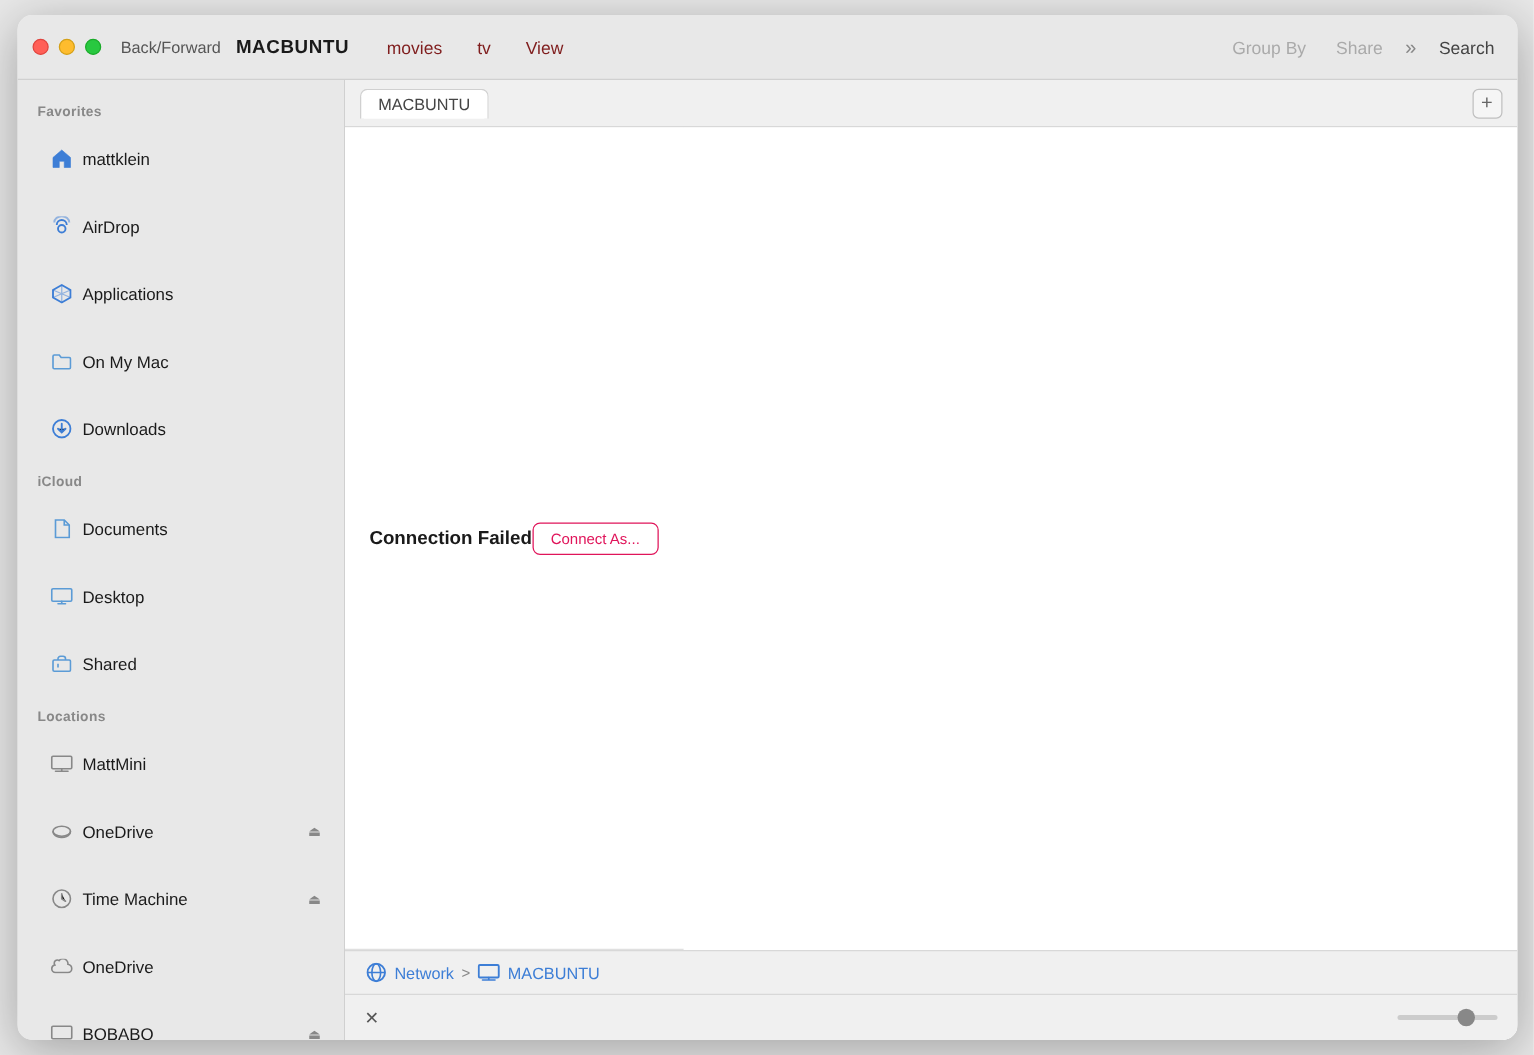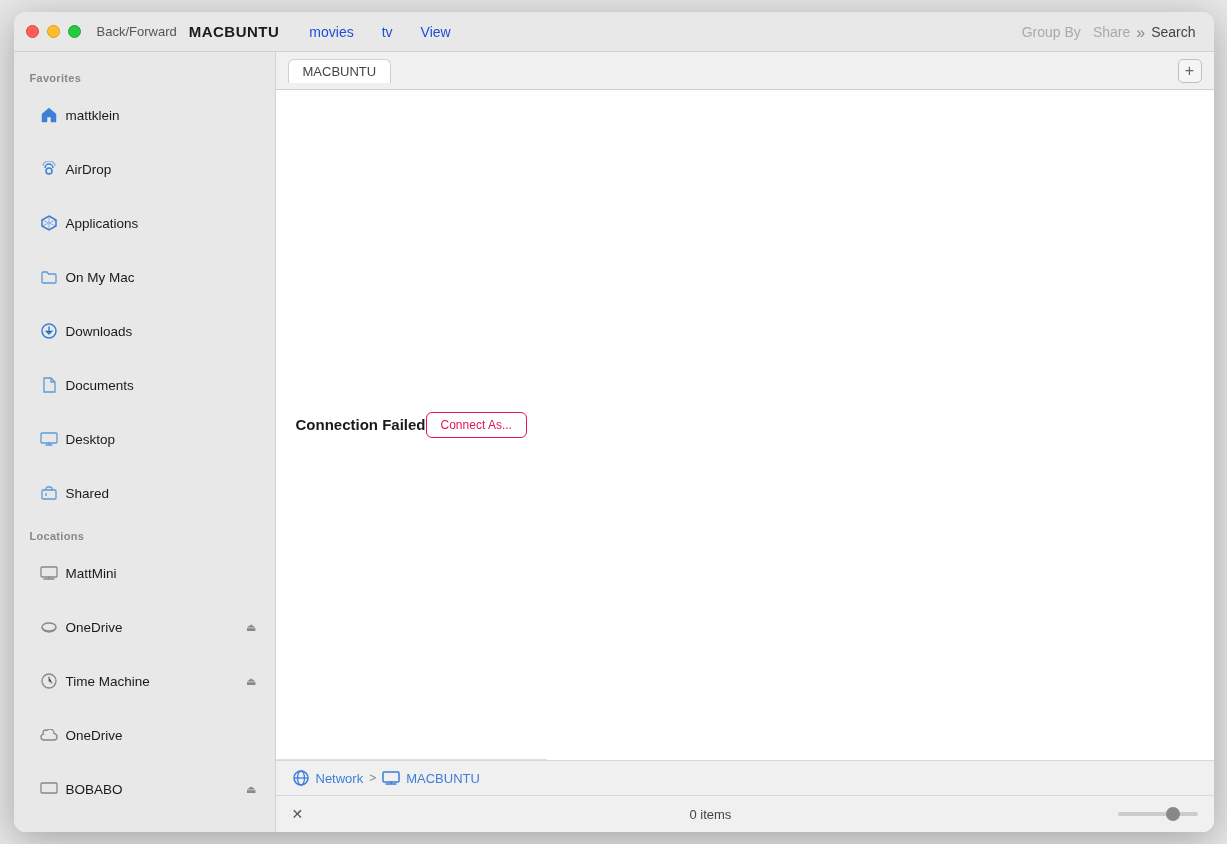--- a/index.html
+++ b/index.html
@@ -18,21 +18,21 @@
       height: 820px;
       background: #f5f5f5;
       border-radius: 12px;
       box-shadow: 0 8px 40px rgba(0,0,0,0.3);
       display: flex;
       flex-direction: column;
       overflow: hidden;
     }
     
     .titlebar {
-      height: 40px;
+      height: 52px;
       background: #e8e8e8;
       display: flex;
       align-items: center;
       padding: 0 12px;
       border-bottom: 1px solid #d0d0d0;
       flex-shrink: 0;
     }
     .traffic-lights {
       display: flex;
       gap: 8px;
@@ -64,32 +64,32 @@
       margin-right: 24px;
     }
     .toolbar-actions {
       display: flex;
       align-items: center;
       gap: 16px;
       flex: 1;
     }
     .toolbar-btn {
       font-size: 14px;
-      color: #1d4ed8;
+      color: #7f1d1d;
       cursor: pointer;
       background: none;
       border: none;
       padding: 2px 6px;
     }
     .toolbar-btn.dimmed { color: #aaa; }
     .toolbar-spacer { flex: 1; }
     .toolbar-right {
       display: flex;
       align-items: flex-end;
-      gap: 0;
+      gap: 12px;
     }
     .chevron-more {
       color: #888;
       font-size: 16px;
       cursor: pointer;
     }
     .search-btn {
       font-size: 14px;
       color: #444;
       cursor: pointer;
@@ -362,20 +362,21 @@
       <div class="sidebar-item">
         <span class="sidebar-icon">
           <svg width="16" height="16" viewBox="0 0 16 16">
             <circle cx="8" cy="8" r="7" fill="none" stroke="#3d7ed6" stroke-width="1.5"></circle>
             <path d="M8 4V10M5 8L8 11L11 8" stroke="#3d7ed6" stroke-width="1.5" stroke-linecap="round"></path>
           </svg>
         </span>
         <span class="sidebar-item-label">Downloads</span>
       </div>
 
+      <div class="sidebar-section-label">iCloud</div>
 
 
       <div class="sidebar-item">
         <span class="sidebar-icon">
           <svg width="14" height="16" viewBox="0 0 14 16">
             <path d="M2 1H9L13 5V15H2V1Z" fill="none" stroke="#5b9bd6" stroke-width="1.3"></path>
             <path d="M9 1V5H13" fill="none" stroke="#5b9bd6" stroke-width="1.3"></path>
           </svg>
         </span>
         <span class="sidebar-item-label">Documents</span>
@@ -500,21 +501,20 @@
             <svg width="18" height="14" viewBox="0 0 18 14">
               <rect x="1" y="1" width="16" height="10" rx="1" fill="none" stroke="#3d7ed6" stroke-width="1.5"></rect>
               <path d="M4 13H14M9 11V13" stroke="#3d7ed6" stroke-width="1.3" stroke-linecap="round"></path>
             </svg>
           </span>
           <span style="color:#3d7ed6;">MACBUNTU</span>
         </div>
 
         <div class="status-bottom">
           <span class="status-close-icon">✕</span>
-          <span class="status-count">0 items</span>
           <div class="zoom-slider-container">
             <div class="zoom-slider">
               <div class="zoom-thumb"></div>
             </div>
           </div>
         </div>
       </div>
     </div>
   </div>
 </div>

